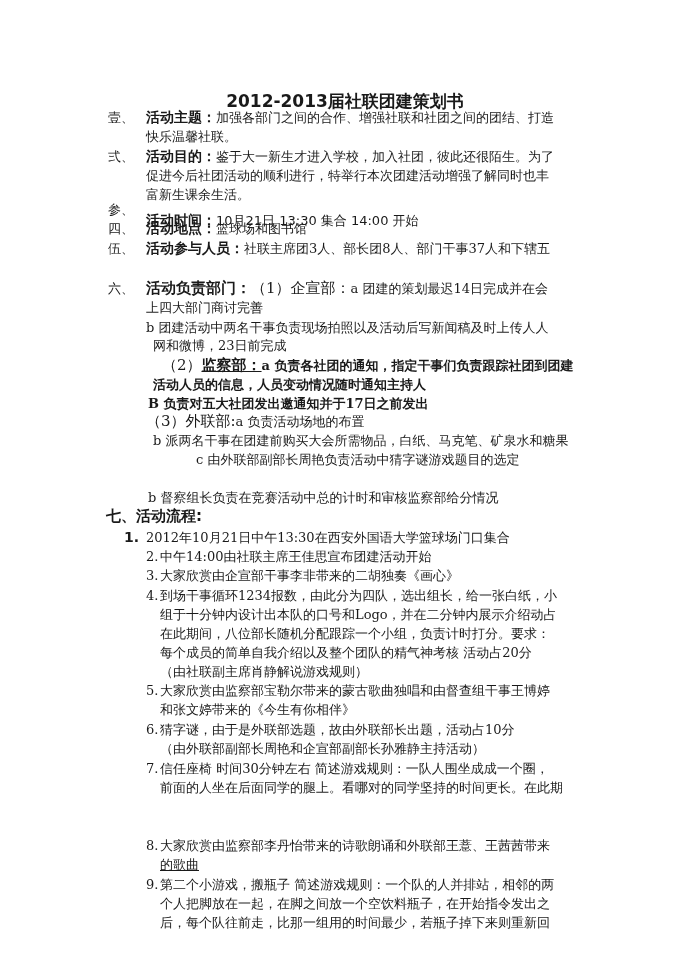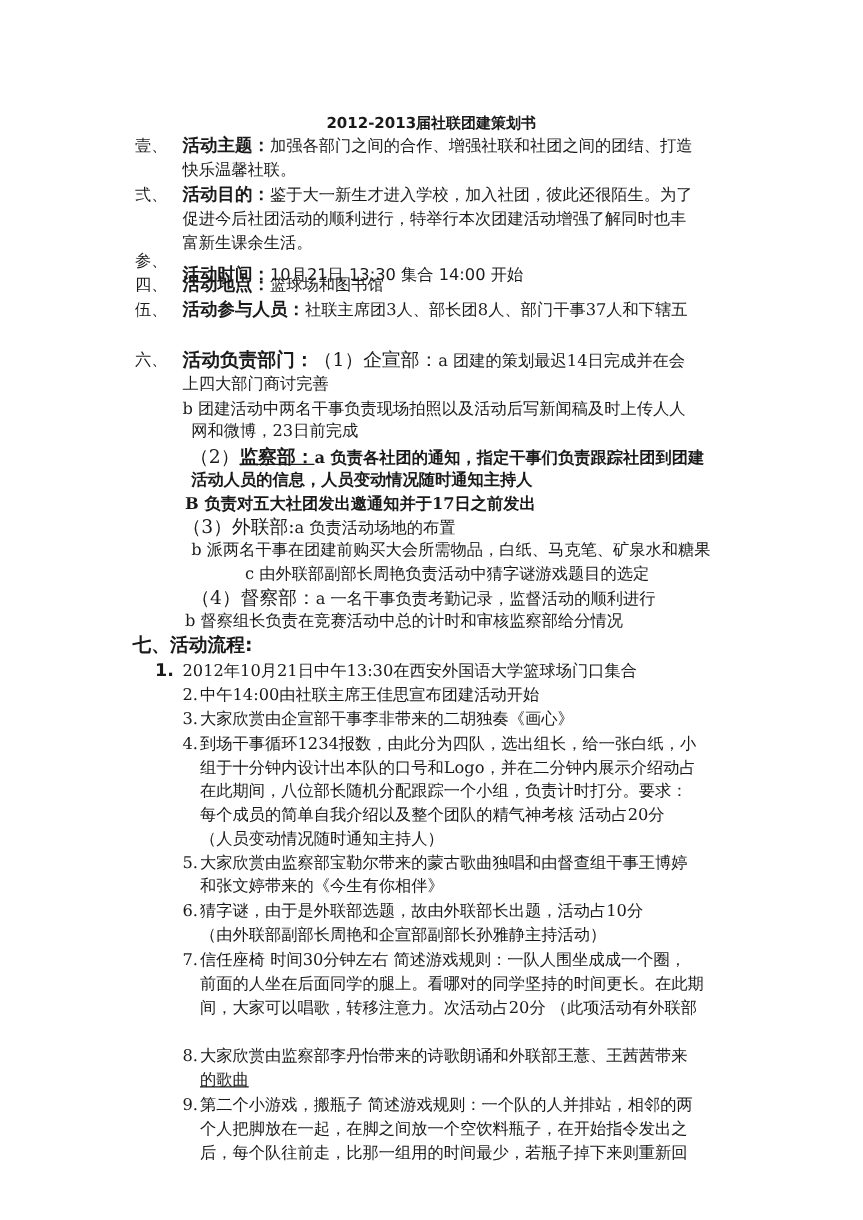--- a/index.html
+++ b/index.html
@@ -3,21 +3,21 @@
 <meta charset="utf-8">
 <style>
   html, body { margin: 0; padding: 0; }
   body {
     width: 690px; height: 976px; background: #ffffff; position: relative; overflow: hidden;
     font-family: "DejaVu Serif", "Liberation Serif", serif; color: #1a1a1a;
   }
   .page { position: absolute; left: 0; top: 0; width: 690px; height: 976px; background: #fff; }
   .line { position: absolute; white-space: nowrap; font-size: 13px; line-height: 19px; }
   .title { position: absolute; left: 0; width: 690px; top: 90px; text-align: center;
-    font-family: "DejaVu Sans", "Liberation Sans", sans-serif; font-weight: bold; font-size: 12px; }
+    font-family: "DejaVu Sans", "Liberation Sans", sans-serif; font-weight: bold; font-size: 17px; }
   .num { position: absolute; font-size: 13px; line-height: 19px; }
   .head { font-family: "DejaVu Sans", "Liberation Sans", sans-serif; font-weight: bold; font-size: 14px; }
   .sans { font-family: "DejaVu Sans", "Liberation Sans", sans-serif; }
   .bold { font-weight: bold; }
   .ul { text-decoration: underline; }
   .big { font-size: 15px; }
 </style>
 </head>
 <body>
 
@@ -54,66 +54,62 @@
   </div>
 
   <div class="num" style="left:108px;top:279px;">六、</div>
   <div class="line" style="left:146px;top:279px;">
     <span class="head big">活动负责部门：</span><span class="big">（1）企宣部：</span><span>a 团建的策划最迟14日完成并在会</span>
   </div>
   <div class="line" style="left:146px;top:298px;">上四大部门商讨完善</div>
   <div class="line" style="left:146px;top:318px;">b 团建活动中两名干事负责现场拍照以及活动后写新闻稿及时上传人人</div>
   <div class="line" style="left:153px;top:336px;">网和微博，23日前完成</div>
 
-  <div class="line" style="left:152px;top:356px;">
+  <div class="line" style="left:162px;top:356px;">
     <span class="big">（2）</span><span class="big bold ul">监察部：</span><span class="bold">a 负责各社团的通知，指定干事们负责跟踪社团到团建</span>
   </div>
   <div class="line bold" style="left:153px;top:375px;">活动人员的信息，人员变动情况随时通知主持人</div>
   <div class="line bold" style="left:148px;top:394px;">B  负责对五大社团发出邀通知并于17日之前发出</div>
 
   <div class="line" style="left:146px;top:412px;text-align:right;">
     <span class="big">（3）外联部:</span><span>a 负责活动场地的布置</span>
   </div>
   <div class="line" style="left:153px;top:431px;">b 派两名干事在团建前购买大会所需物品，白纸、马克笔、矿泉水和糖果</div>
   <div class="line" style="left:153px;top:450px;margin-left:43px;">c 由外联部副部长周艳负责活动中猜字谜游戏题目的选定</div>
-  <div class="line" style="left:153px;top:469px;">
-    <span class="big">（4）督察部：</span><span>a 一名干事负责考勤记录，监督活动的顺利进行</span>
-  </div>
   <div class="line" style="left:148px;top:488px;">b 督察组长负责在竞赛活动中总的计时和审核监察部给分情况</div>
 
   <div class="line head big" style="left:106px;top:507px;">七、活动流程:</div>
 
   <div class="num head" style="left:124px;top:528px;">1.</div>
   <div class="line" style="left:146px;top:528px;">2012年10月21日中午13:30在西安外国语大学篮球场门口集合</div>
 
   <div class="num" style="left:146px;top:547px;">2.</div>
   <div class="line" style="left:160px;top:547px;">中午14:00由社联主席王佳思宣布团建活动开始</div>
 
   <div class="num" style="left:146px;top:566px;">3.</div>
   <div class="line" style="left:160px;top:566px;">大家欣赏由企宣部干事李非带来的二胡独奏《画心》</div>
 
   <div class="num" style="left:146px;top:586px;">4.</div>
   <div class="line" style="left:160px;top:586px;">到场干事循环1234报数，由此分为四队，选出组长，给一张白纸，小</div>
   <div class="line" style="left:160px;top:605px;">组于十分钟内设计出本队的口号和Logo，并在二分钟内展示介绍动占</div>
   <div class="line" style="left:160px;top:624px;"> 在此期间，八位部长随机分配跟踪一个小组，负责计时打分。要求：</div>
   <div class="line" style="left:160px;top:643px;">每个成员的简单自我介绍以及整个团队的精气神考核 活动占20分</div>
-  <div class="line" style="left:160px;top:662px;"> （人员变动情况随时通知主持人）</div>
+  <div class="line" style="left:160px;top:662px;"> （由社联副主席肖静解说游戏规则）</div>
 
   <div class="num" style="left:146px;top:681px;">5.</div>
   <div class="line" style="left:160px;top:681px;"> 大家欣赏由监察部宝勒尔带来的蒙古歌曲独唱和由督查组干事王博婷</div>
   <div class="line" style="left:160px;top:700px;">和张文婷带来的《今生有你相伴》</div>
 
   <div class="num" style="left:146px;top:720px;">6.</div>
   <div class="line" style="left:160px;top:720px;">猜字谜，由于是外联部选题，故由外联部长出题，活动占10分</div>
   <div class="line" style="left:160px;top:739px;"> （由外联部副部长周艳和企宣部副部长孙雅静主持活动）</div>
 
   <div class="num" style="left:146px;top:759px;">7.</div>
   <div class="line" style="left:160px;top:759px;">信任座椅 时间30分钟左右 简述游戏规则：一队人围坐成成一个圈，</div>
   <div class="line" style="left:160px;top:778px;">前面的人坐在后面同学的腿上。看哪对的同学坚持的时间更长。在此期</div>
-  <div class="line" style="left:160px;top:797px;">间，大家可以唱歌，转移注意力。次活动占20分 （此项活动有外联部</div>
 
   <div class="num" style="left:146px;top:836px;">8.</div>
   <div class="line" style="left:160px;top:836px;"> 大家欣赏由监察部李丹怡带来的诗歌朗诵和外联部王薏、王茜茜带来</div>
   <div class="line" style="left:160px;top:855px;text-decoration:underline;">的歌曲</div>
 
   <div class="num" style="left:146px;top:875px;">9.</div>
   <div class="line" style="left:160px;top:875px;">第二个小游戏，搬瓶子 简述游戏规则：一个队的人并排站，相邻的两</div>
   <div class="line" style="left:160px;top:894px;">个人把脚放在一起，在脚之间放一个空饮料瓶子，在开始指令发出之</div>
   <div class="line" style="left:160px;top:913px;">后，每个队往前走，比那一组用的时间最少，若瓶子掉下来则重新回</div>
 

